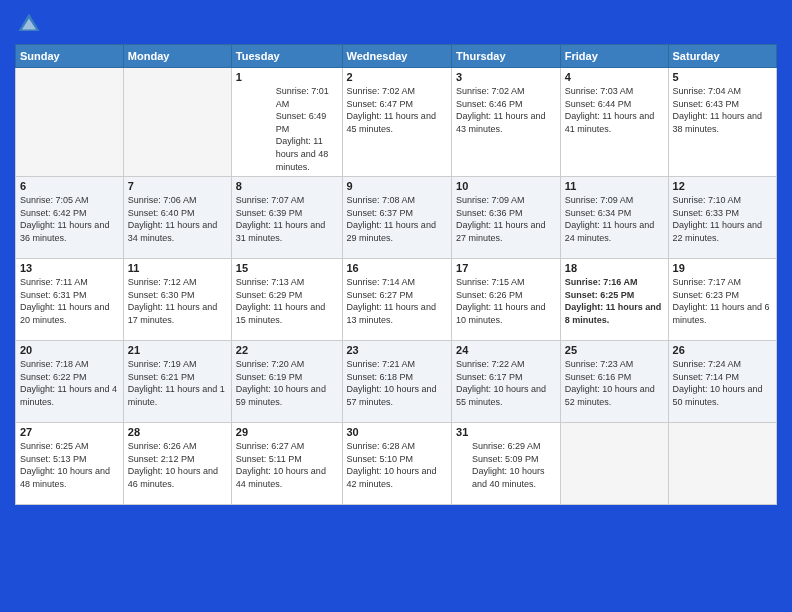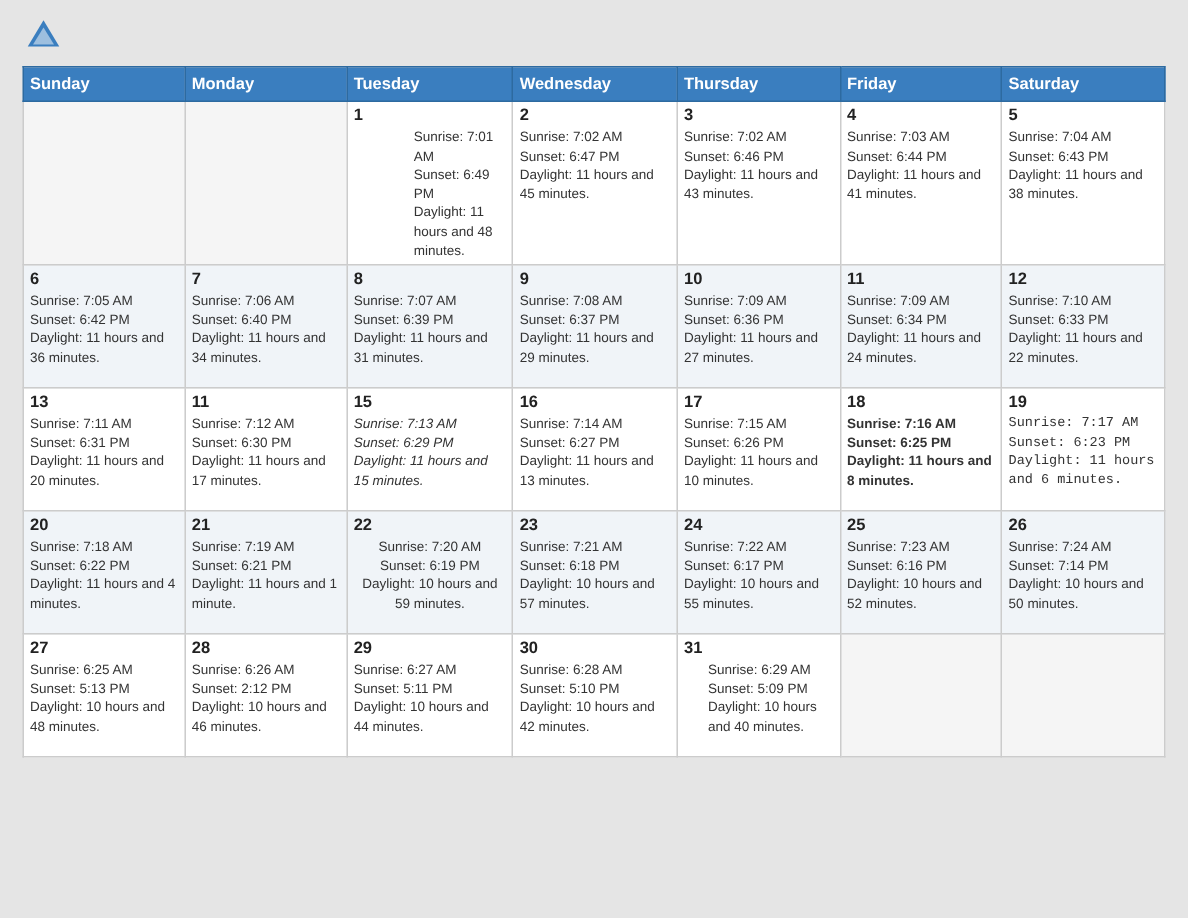--- a/index.html
+++ b/index.html
@@ -6,21 +6,21 @@
     body {
       font-family: Arial, sans-serif;
       background: #fff;
       width: 792px;
       height: 612px;
       overflow: hidden;
     }
     .page {
       width: 792px;
       height: 612px;
-      background: #e5e5e5;
+      background: #1d4ed8;
       padding: 10px 15px;
     }
     .header {
       display: flex;
       justify-content: space-between;
       align-items: flex-start;
       margin-bottom: 6px;
     }
     .logo {
       display: flex;
@@ -214,21 +214,21 @@
 Daylight: 11 hours and 20 minutes.</div>
           </td>
           <td>
             <div class="day-num">11</div>
             <div class="day-info" style="white-space: pre-line;">Sunrise: 7:12 AM
 Sunset: 6:30 PM
 Daylight: 11 hours and 17 minutes.</div>
           </td>
           <td>
             <div class="day-num">15</div>
-            <div class="day-info" style="white-space: pre-line; font-style: italic;">Sunrise: 7:13 AM
+            <div class="day-info" style="white-space: pre-line;">Sunrise: 7:13 AM
 Sunset: 6:29 PM
 Daylight: 11 hours and 15 minutes.</div>
           </td>
           <td>
             <div class="day-num">16</div>
             <div class="day-info" style="white-space: pre-line;">Sunrise: 7:14 AM
 Sunset: 6:27 PM
 Daylight: 11 hours and 13 minutes.</div>
           </td>
           <td>
@@ -238,41 +238,41 @@
 Daylight: 11 hours and 10 minutes.</div>
           </td>
           <td>
             <div class="day-num">18</div>
             <div class="day-info" style="white-space: pre-line; font-weight: bold;">Sunrise: 7:16 AM
 Sunset: 6:25 PM
 Daylight: 11 hours and 8 minutes.</div>
           </td>
           <td>
             <div class="day-num">19</div>
-            <div class="day-info" style="white-space: pre-line; font-family: Liberation Mono, monospace;">Sunrise: 7:17 AM
+            <div class="day-info" style="white-space: pre-line;">Sunrise: 7:17 AM
 Sunset: 6:23 PM
 Daylight: 11 hours and 6 minutes.</div>
           </td>
         </tr>
         <tr>
           <td>
             <div class="day-num">20</div>
             <div class="day-info" style="white-space: pre-line;">Sunrise: 7:18 AM
 Sunset: 6:22 PM
 Daylight: 11 hours and 4 minutes.</div>
           </td>
           <td>
             <div class="day-num">21</div>
             <div class="day-info" style="white-space: pre-line;">Sunrise: 7:19 AM
 Sunset: 6:21 PM
 Daylight: 11 hours and 1 minute.</div>
           </td>
           <td>
             <div class="day-num">22</div>
-            <div class="day-info" style="white-space: pre-line; text-align: center;">Sunrise: 7:20 AM
+            <div class="day-info" style="white-space: pre-line;">Sunrise: 7:20 AM
 Sunset: 6:19 PM
 Daylight: 10 hours and 59 minutes.</div>
           </td>
           <td>
             <div class="day-num">23</div>
             <div class="day-info" style="white-space: pre-line;">Sunrise: 7:21 AM
 Sunset: 6:18 PM
 Daylight: 10 hours and 57 minutes.</div>
           </td>
           <td>

